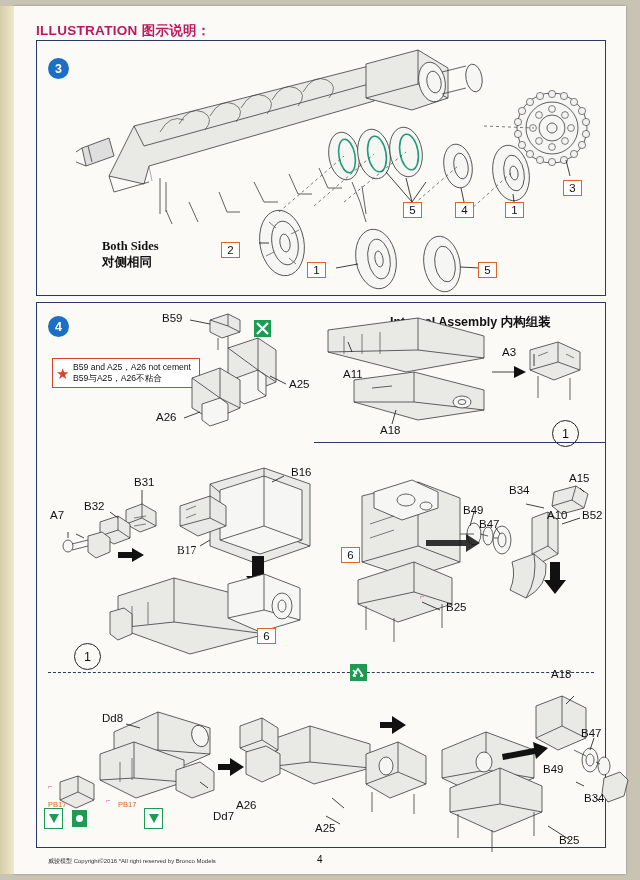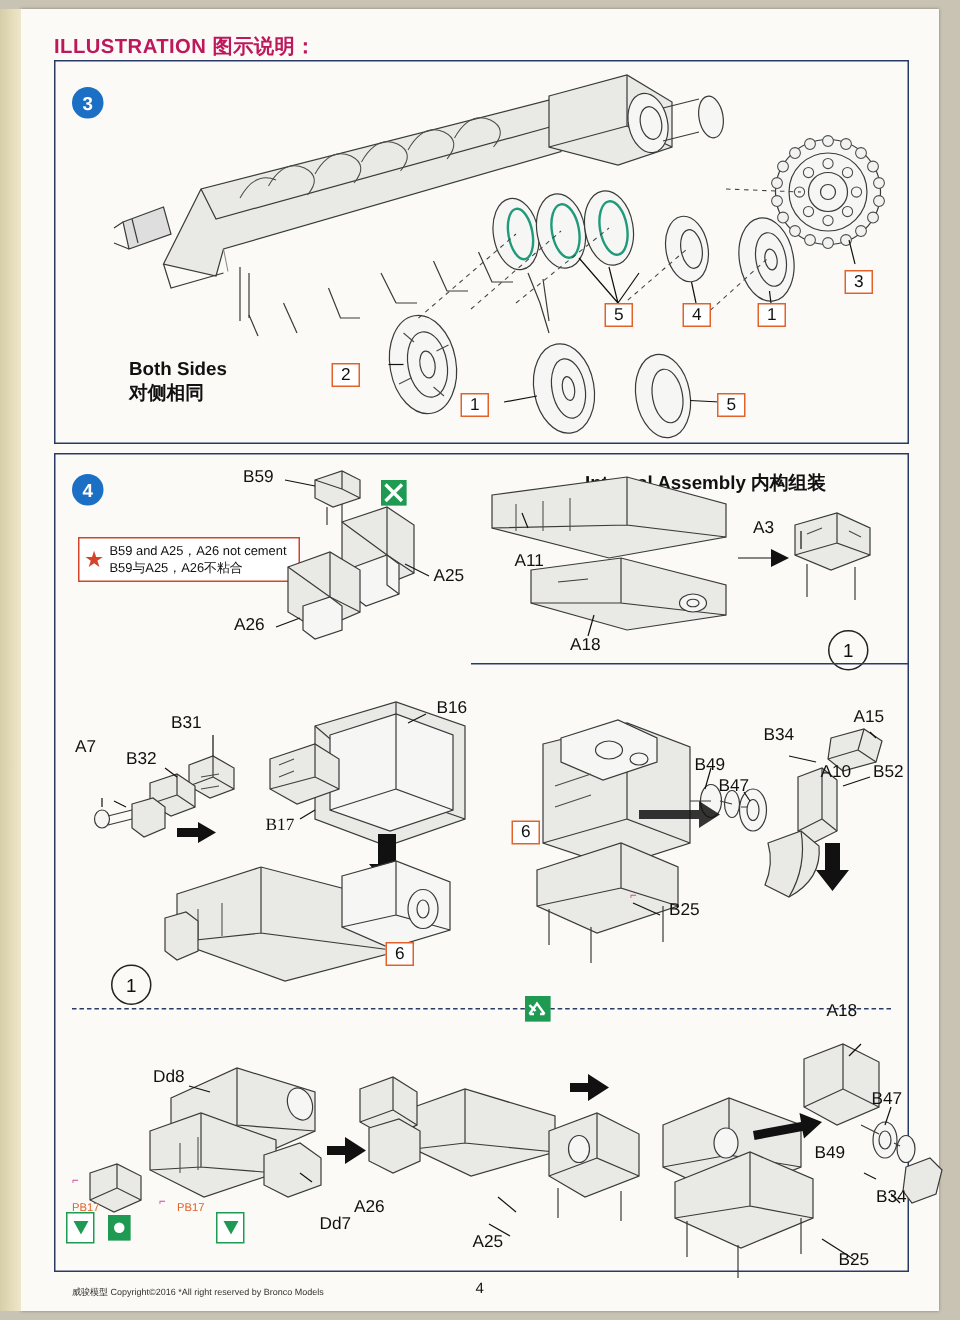--- a/index.html
+++ b/index.html
@@ -307,21 +307,21 @@
   </svg>
 
   <div class="callout-num" style="left:549px;top:174px;">3</div>
   <div class="callout-num" style="left:389px;top:196px;">5</div>
   <div class="callout-num" style="left:441px;top:196px;">4</div>
   <div class="callout-num" style="left:491px;top:196px;">1</div>
   <div class="callout-num" style="left:207px;top:236px;">2</div>
   <div class="callout-num" style="left:293px;top:256px;">1</div>
   <div class="callout-num" style="left:464px;top:256px;">5</div>
 
-  <div class="bothsides" style="left:72px;top:232px;">Both Sides
+  <div class="bothsides" style="left:88px;top:232px;font-family:Liberation Serif, serif;">Both Sides
 对侧相同</div>
 
   <div class="frame" style="left:22px;top:296px;width:570px;height:546px;"></div>
   <div class="step-circle" style="left:34px;top:310px;">4</div>
   <div class="secttitle" style="left:376px;top:308px;">Internal Assembly  内构组装</div>
 
   <div class="notebox" style="left:38px;top:352px;width:148px;height:30px;">
     <span class="star">★</span>
     <div>B59 and A25，A26 not cement</div>
     <div>B59与A25，A26不粘合</div>
@@ -482,25 +482,25 @@
       <path d="M62 528 L70 532"></path>
       <path d="M512 498 L530 502"></path>
       <path d="M570 486 L566 482"></path>
       <path d="M566 512 L548 518"></path>
       <path d="M460 506 L456 520"></path>
       <path d="M482 522 L486 528"></path>
       <path d="M426 604 L408 596"></path>
     </g>
   </svg>
 
-  <div class="lbl-b" style="left:100px;top:470px;">B31</div>
+  <div class="lbl-b" style="left:120px;top:470px;">B31</div>
   <div class="lbl-b" style="left:277px;top:460px;">B16</div>
   <div class="lbl-b" style="left:70px;top:494px;">B32</div>
   <div class="lbl-b" style="left:163px;top:538px;font-family:Liberation Serif, serif;">B17</div>
-  <div class="lbl-b" style="left:36px;top:486px;">A7</div>
+  <div class="lbl-b" style="left:36px;top:503px;">A7</div>
   <div class="lbl-b" style="left:495px;top:478px;">B34</div>
   <div class="lbl-b" style="left:555px;top:466px;">A15</div>
   <div class="lbl-b" style="left:449px;top:498px;">B49</div>
   <div class="lbl-b" style="left:465px;top:512px;">B47</div>
   <div class="lbl-b" style="left:533px;top:503px;">A10</div>
   <div class="lbl-b" style="left:568px;top:503px;">B52</div>
   <div class="lbl-b" style="left:432px;top:595px;">B25</div>
 
   <div class="callout-num" style="left:243px;top:622px;">6</div>
   <div class="callout-num" style="left:327px;top:541px;">6</div>

